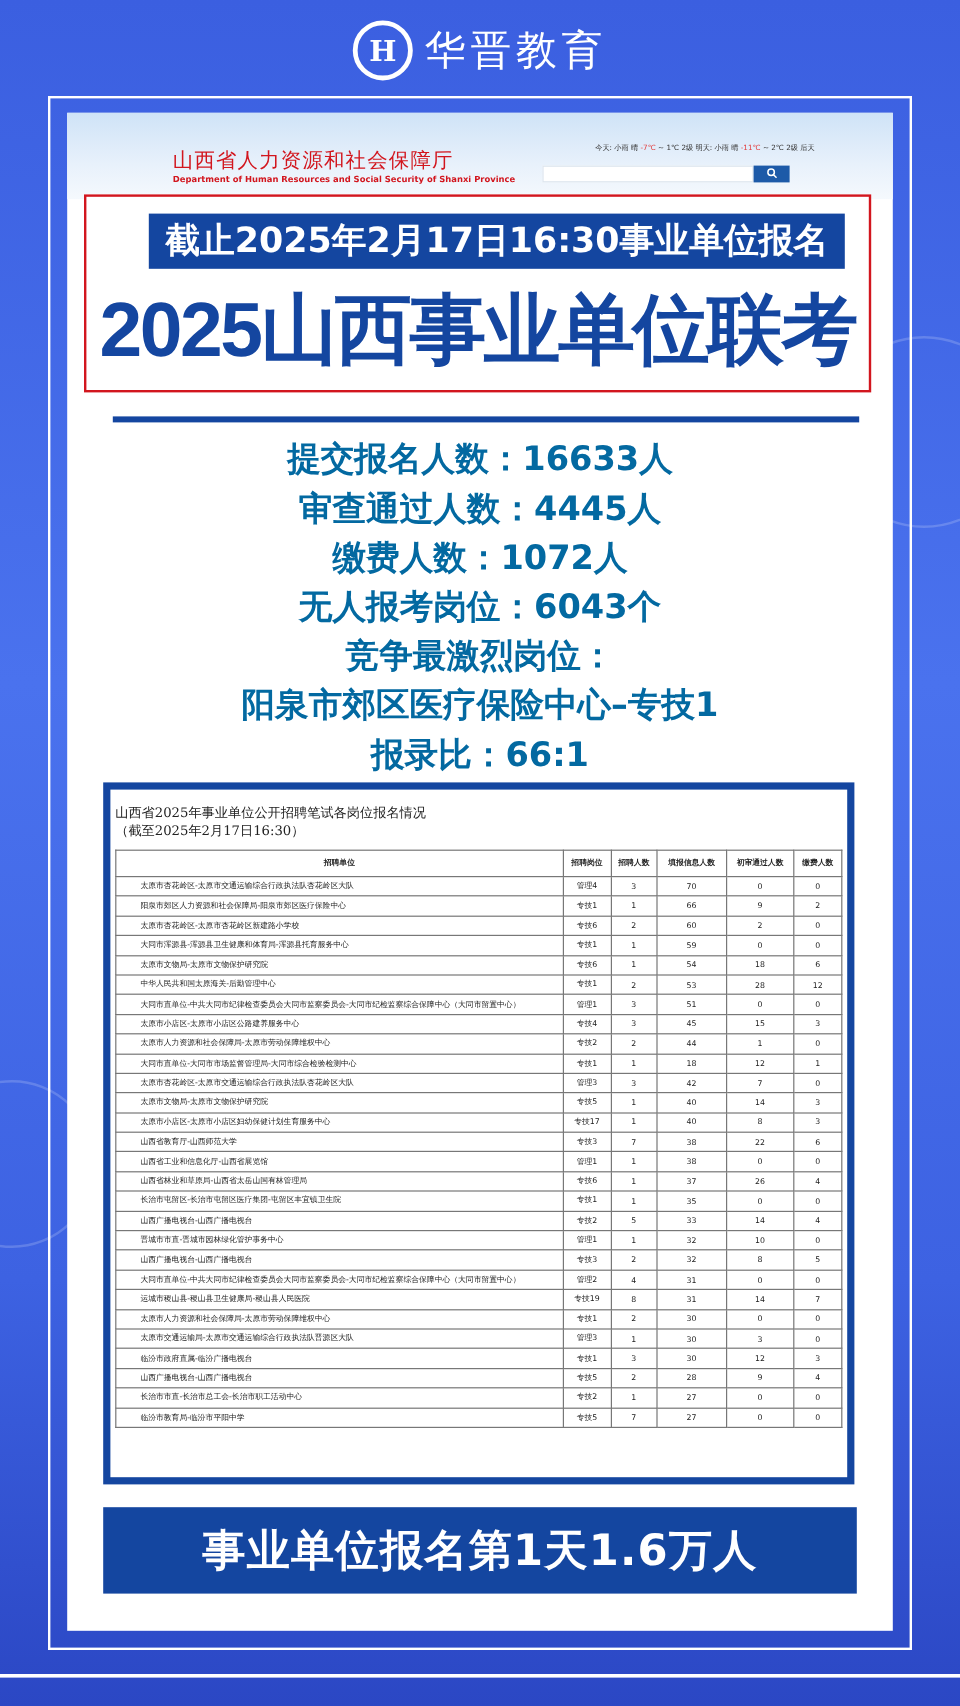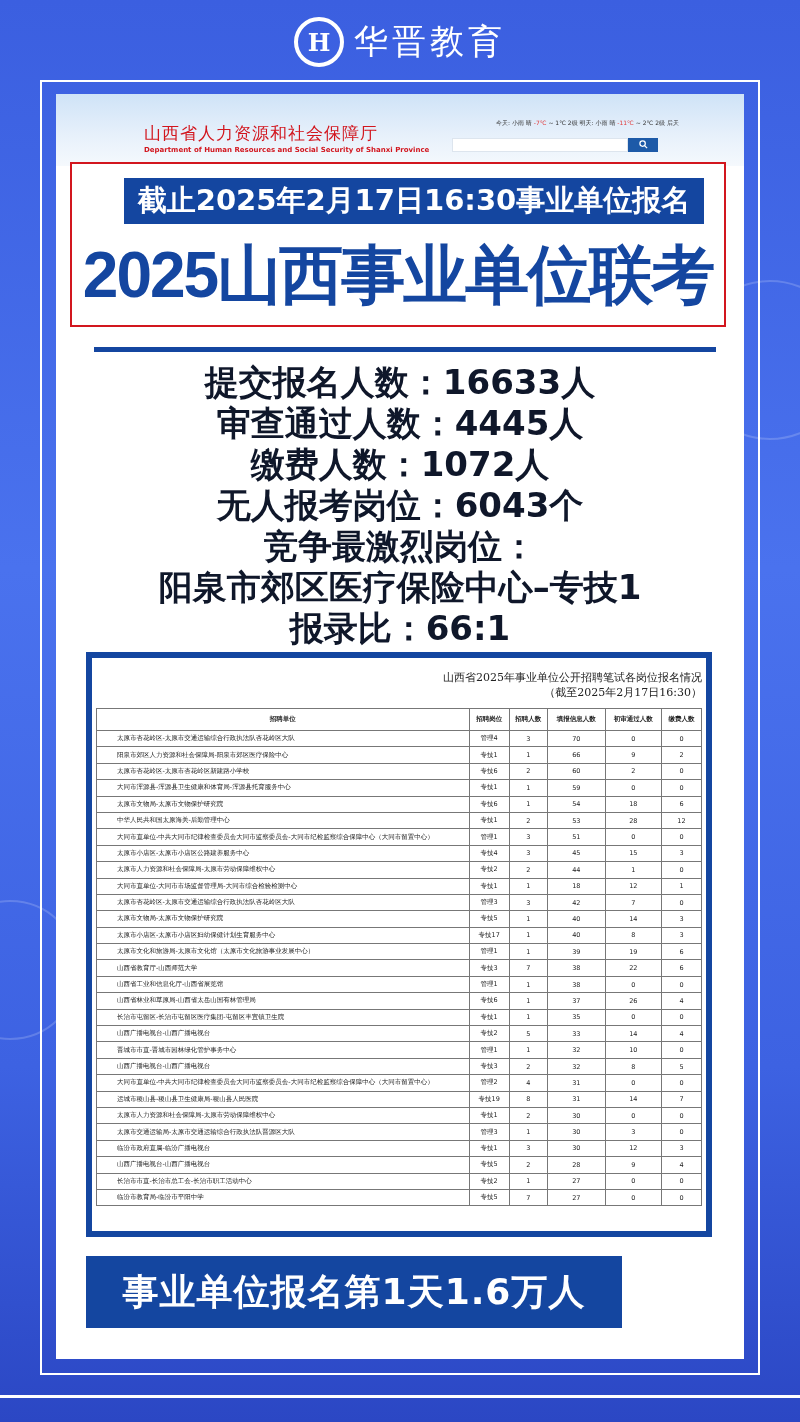--- a/index.html
+++ b/index.html
@@ -52,35 +52,35 @@
     display: flex; align-items: center; justify-content: center; white-space: nowrap; margin-left: 36px;
   }
   .headline-big {
     position: absolute; left: 0; top: 68px; width: 652px; text-align: center;
     color: #1446a0; font-weight: bold; font-size: 64px; letter-spacing: -2px; white-space: nowrap;
     font-family: "Liberation Sans", sans-serif;
   }
   .divider { position: absolute; left: 38px; top: 253px; width: 622px; height: 5px; background: #1446a0; }
 
   .stats { position: absolute; left: 0; top: 268px; width: 688px; text-align: center; }
-  .stat-line { color: #0f172a; font-weight: bold; font-size: 34px; height: 41px; line-height: 41px; white-space: nowrap; }
+  .stat-line { color: #0369a1; font-weight: bold; font-size: 28px; height: 41px; line-height: 41px; white-space: nowrap; }
 
   .table-wrap {
     position: absolute; left: 30px; top: 558px; width: 626px; height: 585px;
     border: 6px solid #1446a0; background: #fff; padding: 4px 4px 0 4px;
   }
-  .tbl-title { text-align: right; font-family: "DejaVu Serif", serif; font-size: 11px; color: #222; padding-top: 8px; line-height: 15px; }
+  .tbl-title { text-align: left; font-family: "DejaVu Serif", serif; font-size: 11px; color: #222; padding-top: 8px; line-height: 15px; }
   table.data { border-collapse: collapse; width: 100%; margin-top: 8px; font-size: 6.5px; color: #222; table-layout: fixed; }
   table.data th, table.data td { border: 1px solid #777; height: 16.4px; padding: 0 2px; white-space: nowrap; overflow: hidden; }
   table.data th { font-weight: bold; text-align: center; height: 22px; }
   table.data td.unit { text-align: left; padding-left: 20px; }
   table.data td.num { text-align: center; }
 
   .footer-bar {
-    position: absolute; left: 30px; top: 1162px; width: 536px; height: 72px;
+    position: absolute; left: 30px; top: 1162px; width: 628px; height: 72px;
     background: #1446a0; color: #fff; font-weight: bold; font-size: 36px;
     display: flex; align-items: center; justify-content: center; white-space: nowrap; letter-spacing: 1px;
   }
   .bottom-band { position: absolute; left: 0; top: 1395px; width: 800px; height: 3px; background: #fff; }
 </style>
 </head>
 <body>
 
 <div class="bg-deco" style="left:690px;top:280px;width:160px;height:160px;"></div>
 <div class="bg-deco" style="left:-60px;top:900px;width:140px;height:140px;"></div>
@@ -252,28 +252,20 @@
           </tr>
           <tr>
             <td class="unit">太原市小店区-太原市小店区妇幼保健计划生育服务中心</td>
             <td class="num">专技17</td>
             <td class="num">1</td>
             <td class="num">40</td>
             <td class="num">8</td>
             <td class="num">3</td>
           </tr>
           <tr>
-            <td class="unit">太原市文化和旅游局-太原市文化馆（太原市文化旅游事业发展中心）</td>
-            <td class="num">管理1</td>
-            <td class="num">1</td>
-            <td class="num">39</td>
-            <td class="num">19</td>
-            <td class="num">6</td>
-          </tr>
-          <tr>
             <td class="unit">山西省教育厅-山西师范大学</td>
             <td class="num">专技3</td>
             <td class="num">7</td>
             <td class="num">38</td>
             <td class="num">22</td>
             <td class="num">6</td>
           </tr>
           <tr>
             <td class="unit">山西省工业和信息化厅-山西省展览馆</td>
             <td class="num">管理1</td>

